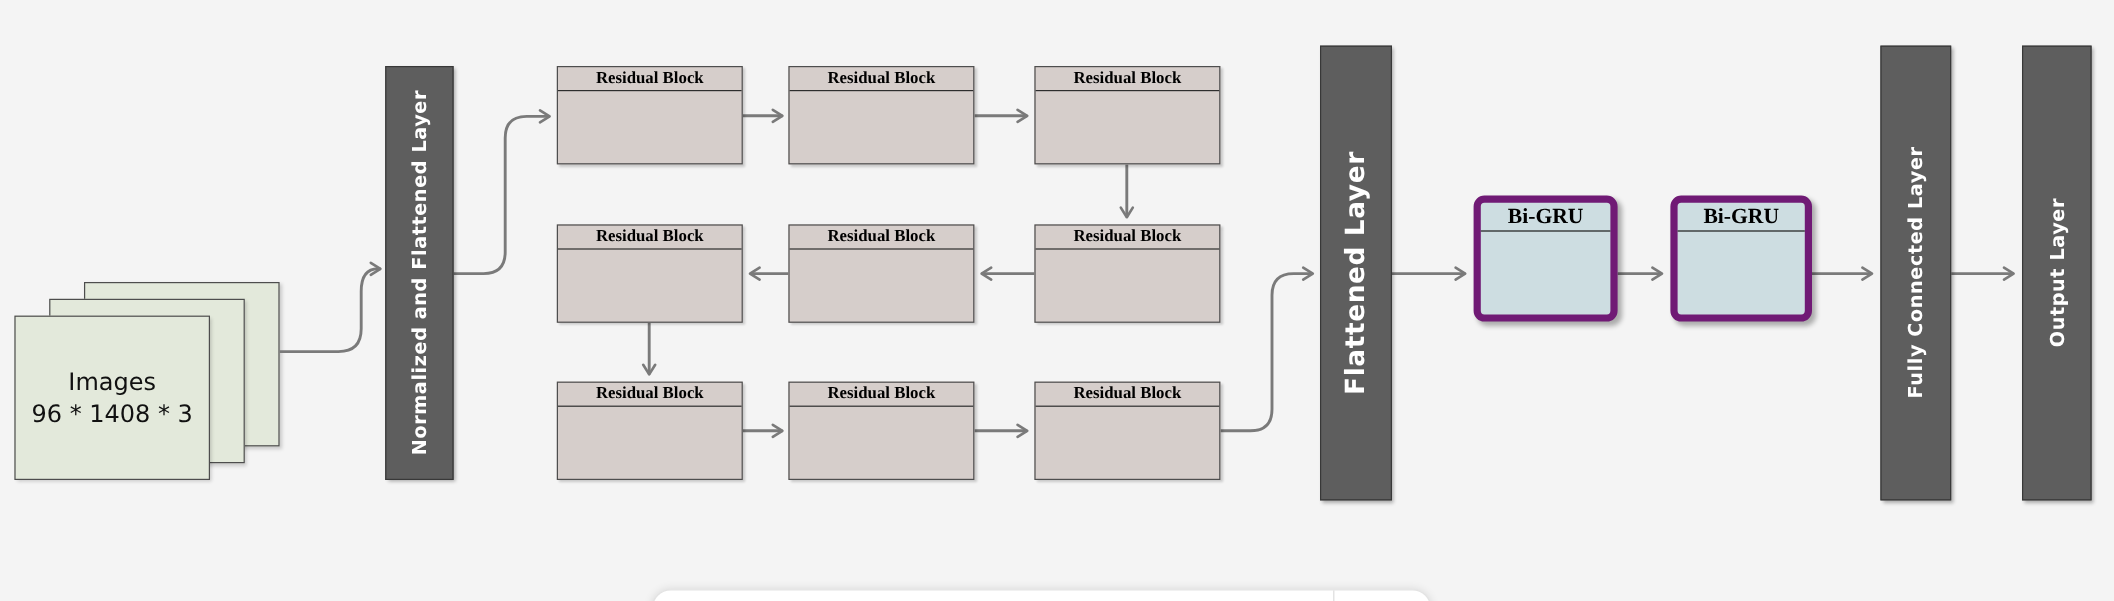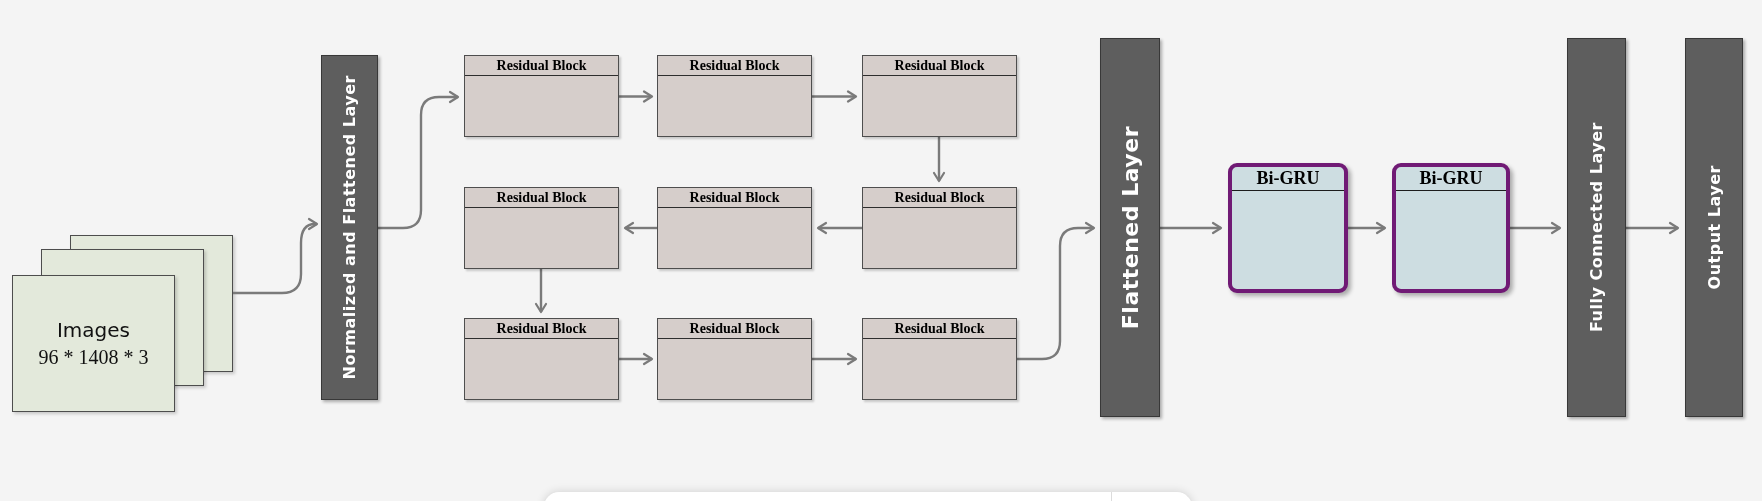--- a/index.html
+++ b/index.html
@@ -12,23 +12,23 @@
   
   .img-card {
     position: absolute; width: 163px; height: 137px;
     background: #e3e9db; border: 1px solid #4d4d4d;
     box-shadow: 2px 2px 3px rgba(0,0,0,0.18);
     box-sizing: border-box;
   }
   .img-card.back   { left: 70px; top: 235px; z-index: 1; }
   .img-card.middle { left: 41px; top: 249px; z-index: 2; }
   .img-card.front  { left: 12px; top: 263px; z-index: 3;
-    display: flex; flex-direction: column; align-items: center; justify-content: center; margin-top: 12px; }
+    display: flex; flex-direction: column; align-items: center; justify-content: center; }
   .img-card .t1 { font-size: 20px; color: #111; line-height: 1.35; }
-  .img-card .t2 { font-size: 20px; color: #111; line-height: 1.35; font-family: Liberation Serif, serif; }
+  .img-card .t2 { font-size: 20px; color: #111; line-height: 1.35; }
 
   
   .vbar {
     position: absolute; background: #5e5e5e; border: 1px solid #383838;
     box-sizing: border-box; box-shadow: 2px 2px 3px rgba(0,0,0,0.3);
     display: flex; align-items: center; justify-content: center; z-index: 4;
   }
   .vbar .vlabel {
     writing-mode: vertical-rl; transform: rotate(180deg);
     color: #ffffff; font-weight: bold; white-space: nowrap;
@@ -53,22 +53,22 @@
     height: 19px; border-bottom: 1px solid #2e2e2e;
     display: flex; align-items: center; justify-content: center;
     font-family: "Liberation Serif", "DejaVu Serif", serif;
     font-weight: bold; font-size: 14px; color: #000000;
   }
   .rc1 { left: 464px; } .rc2 { left: 657px; } .rc3 { left: 862px; }
   .rr1 { top: 55px; }   .rr2 { top: 187px; }  .rr3 { top: 318px; }
 
   
   .gru {
-    position: absolute; top: 163px; height: 130px;
-    background: #cddde1; border: 4px solid #701a75;
+    position: absolute; top: 163px; height: 105px;
+    background: #cddde1; border: 6px solid #701a75;
     border-radius: 9px; box-sizing: border-box;
     box-shadow: 3px 3px 4px rgba(0,0,0,0.3); z-index: 4;
   }
   .gru .hdr {
     height: 23px; border-bottom: 1.5px solid #1c1c1c;
     display: flex; align-items: center; justify-content: center;
     font-family: "Liberation Serif", "DejaVu Serif", serif;
     font-weight: bold; font-size: 18px; color: #000;
   }
   .gru1 { left: 1228px; width: 120px; }

